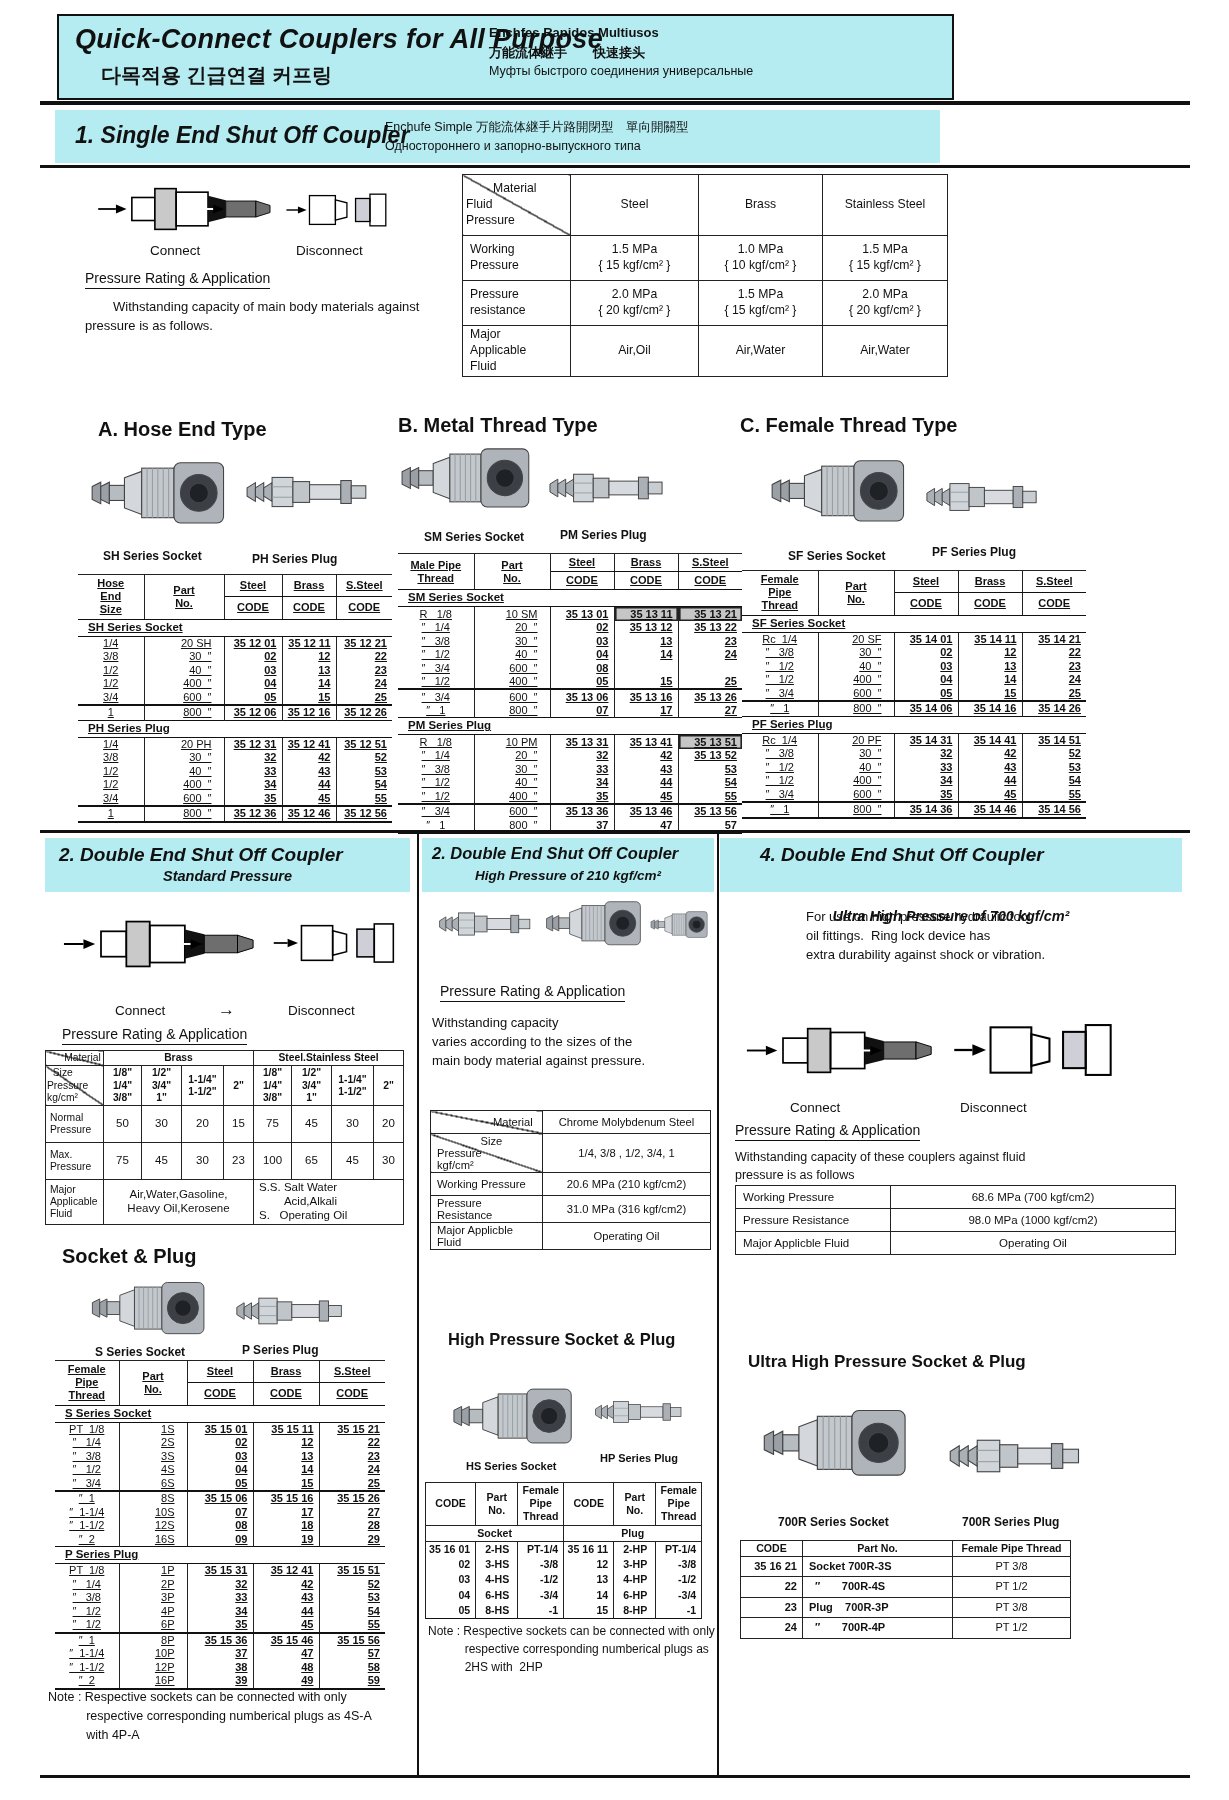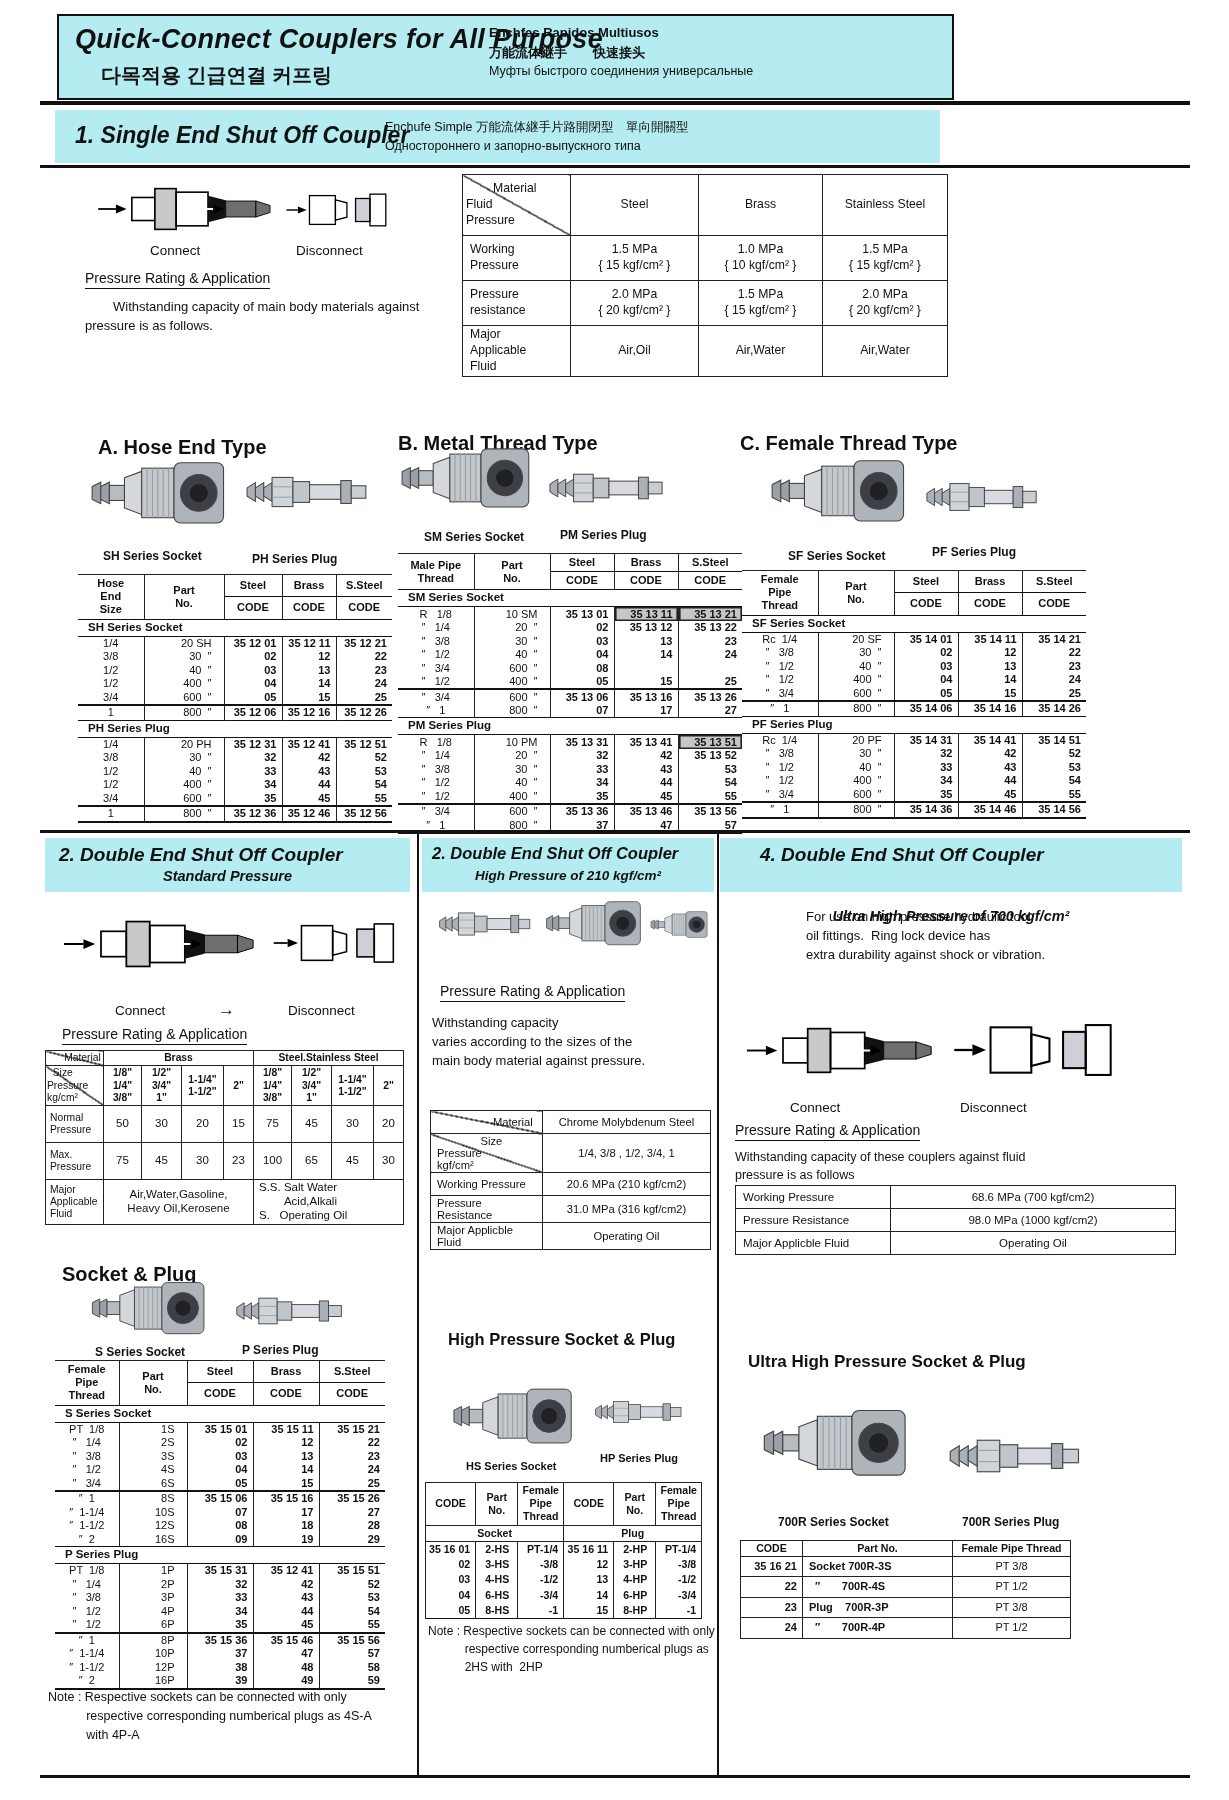--- a/index.html
+++ b/index.html
@@ -10,21 +10,21 @@
   .hrule{position:absolute;background:#111;}
   .vrule{position:absolute;background:#111;}
   .t-main{position:absolute;left:16px;top:8px;font-size:27px;font-weight:bold;font-style:italic;letter-spacing:0.3px;}
   .t-ko{position:absolute;left:42px;top:46px;font-size:20px;font-weight:bold;}
   .t-right{position:absolute;left:430px;top:7px;font-size:13px;font-weight:bold;line-height:1.5;}
   .t-right .ru{font-weight:normal;font-size:12.5px;}
   .t-s1{font-size:23px;font-weight:bold;font-style:italic;}
   .t-s1sub{font-size:12.5px;line-height:1.5;}
   .sec-title{font-size:19px;font-weight:bold;font-style:italic;line-height:1.15;}
   .sec-sub{font-size:14.5px;font-weight:bold;font-style:italic;text-align:center;}
-  .h-sub{font-size:20px;font-weight:bold;margin-top:18px;}
+  .h-sub{font-size:20px;font-weight:bold;}
   .h-mid{font-size:16.5px;font-weight:bold;}
   .cap{font-size:13.5px;}
   .lbl{font-size:12px;font-weight:bold;}
   .pra{font-size:14px;border-bottom:1.6px solid #111;padding-bottom:2px;display:inline-block;}
   .para{font-size:13px;line-height:1.45;}
   .pre{white-space:pre;}
   .indent{text-indent:28px;}
   .note{font-size:12.5px;line-height:1.5;}
   .arrow{font-size:17px;font-weight:bold;}
 
@@ -36,21 +36,21 @@
   .gt .corner{white-space:pre;text-align:left;font-weight:normal;}
   .gt .prel{white-space:pre;text-align:left;padding-left:5px;}
   .diag{background:linear-gradient(to top right,transparent calc(50% - 0.7px),#222 calc(50% - 0.7px),#222 calc(50% + 0.7px),transparent calc(50% + 0.7px));}
   .hl{background:#c6c6c6;box-shadow:inset 0 0 0 1.6px #222;}
 
   .mt{font-size:12.2px;line-height:1.3;}
   .mt thead th{height:58px;font-weight:normal;}
   .mt tbody td{height:42px;}
   .mt tbody td:first-child{text-align:left;padding-left:7px;}
 
-  .pt{font-size:11px;line-height:1.2;border-bottom:2.2px solid #111;}
+  .pt{font-size:11px;line-height:1.2;border-bottom:2.2px solid #111;text-decoration:underline;}
   .pt thead th{padding:2px 2px;border-bottom:1.6px solid #111;}
   .pt tbody td{border-top:none;border-bottom:none;white-space:pre;height:13.5px;padding:0 4px;}
   .pt tbody td:nth-child(1){text-align:center;}
   .pt tbody td:nth-child(2){text-align:right;padding-right:12px;}
   .pt tbody td:nth-child(3),.pt tbody td:nth-child(4),.pt tbody td:nth-child(5){text-align:right;padding-right:5px;font-weight:bold;}
   .pt tr.grp td{border:none;border-top:1.8px solid #111;border-bottom:1.8px solid #111;text-align:left !important;font-weight:bold;padding-left:10px;height:16px;font-size:11.5px;}
   .pt tr.sep td{border-top:2px solid #111;}
   .pt tr>*:first-child{border-left:none;}
   .pt tr>*:last-child{border-right:none;}
 

